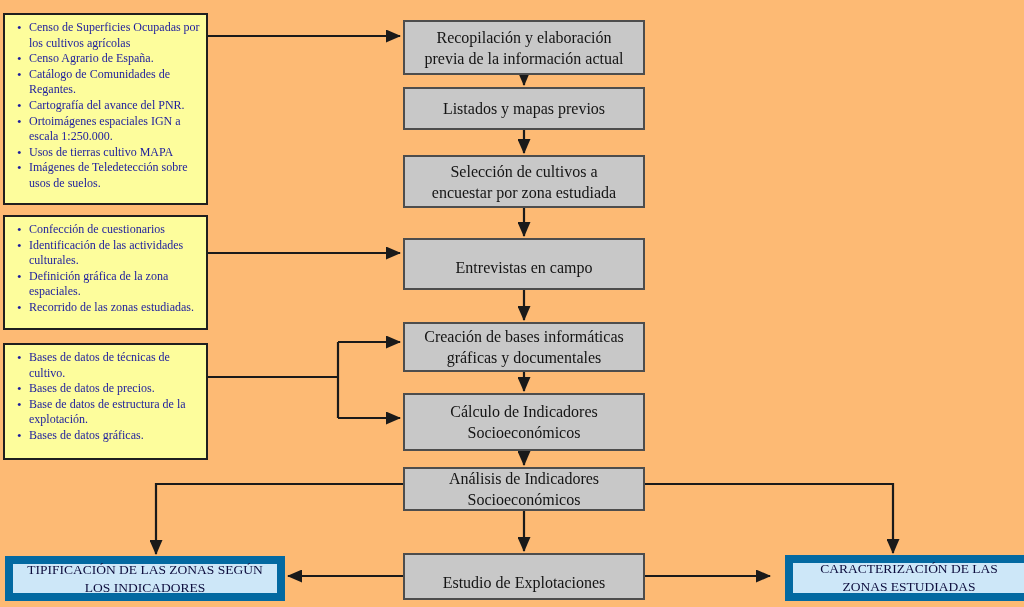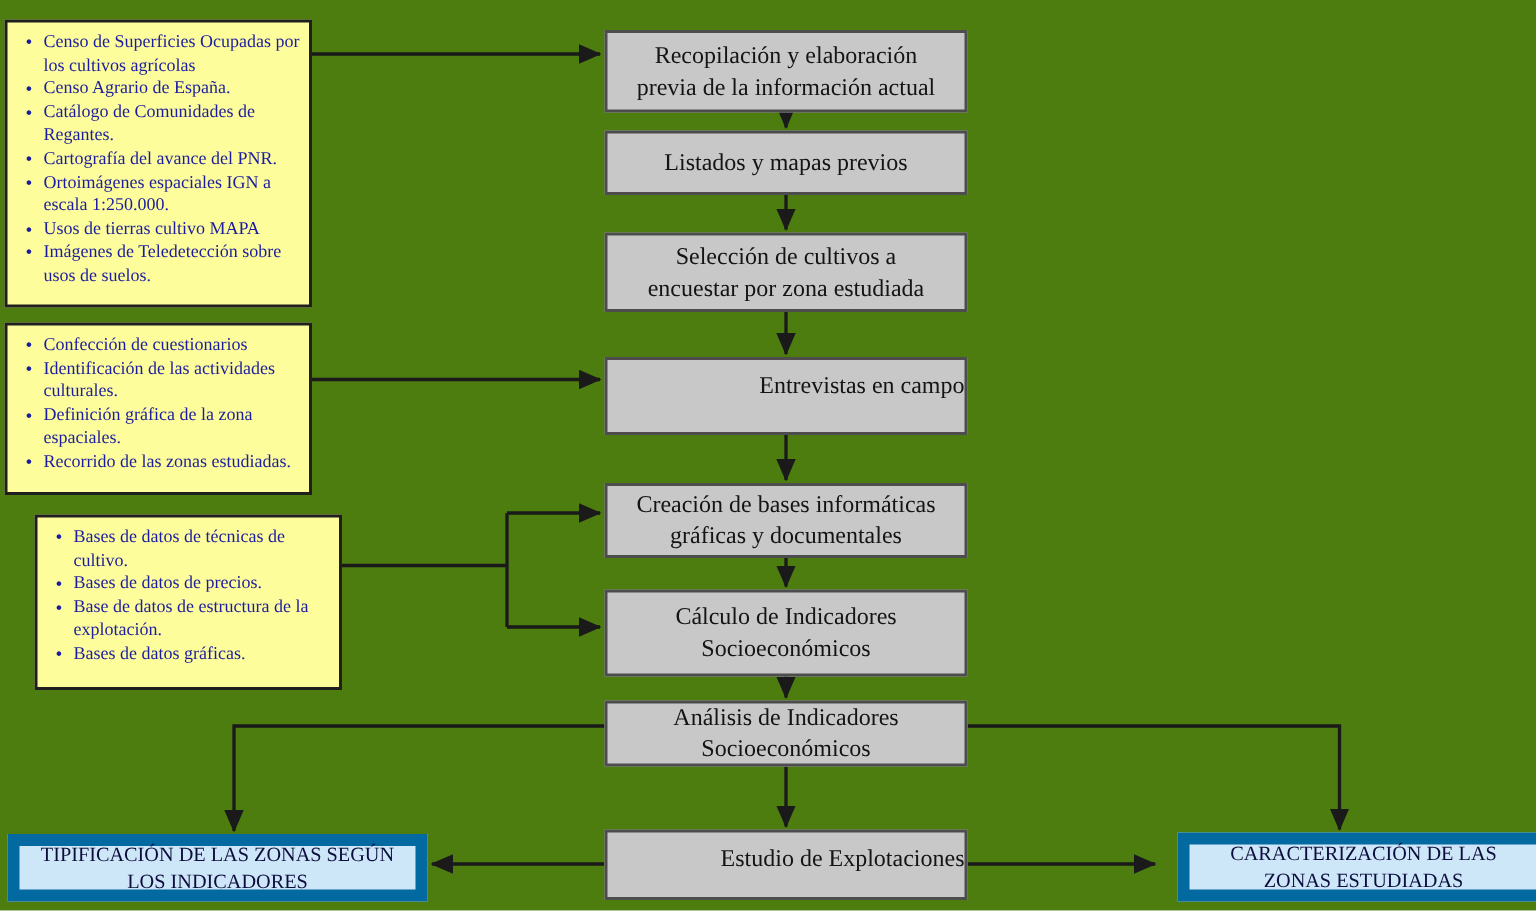--- a/index.html
+++ b/index.html
@@ -1,19 +1,19 @@
 <!DOCTYPE html>
 <html><head>
 <meta charset="utf-8">
 <style>
   html,body{margin:0;padding:0;background:#ffffff;}
   #stage{
     position:relative;
     width:1024px;height:607px;
-    background:#4d7c0f;
+    background:#fdba74;
     font-family:"Liberation Serif", serif;
     overflow:hidden;
   }
   #connectors{
     position:absolute;left:0;top:0;width:1024px;height:607px;
     z-index:1;pointer-events:none;
   }
   .box{position:absolute;box-sizing:border-box;z-index:2;}
   .src-box{
     background:#fdfd9c;
@@ -33,21 +33,21 @@
   .proc-box{
     left:403px;width:242px;
     background:#c8c8c8;
     border:2px solid #4d4d4d;
     color:#141414;
     font-size:16px;
     line-height:21px;
     display:flex;align-items:center;justify-content:center;
     text-align:center;
   }
-  .proc-box.top-text{align-items:flex-start;padding-top:7px;justify-content:flex-end;}
+  .proc-box.top-text{align-items:flex-start;padding-top:17px;}
   .proc-box .lbl, .res-box .lbl{white-space:pre-line;}
   .res-box{
     background:#cde7f8;
     border:8px solid #0369a1;
     color:#0d0d3d;
     font-size:13.5px;
     line-height:18px;
     display:flex;align-items:center;justify-content:center;
     text-align:center;
   }
@@ -104,21 +104,21 @@
 
   <div class="box src-box" style="left:3px;top:215px;width:205px;height:115px;">
     <ul>
         <li>Confección de cuestionarios</li>
         <li>Identificación de las actividades culturales.</li>
         <li>Definición gráfica de la zona espaciales.</li>
         <li>Recorrido de las zonas estudiadas.</li>
       </ul>
   </div>
 
-  <div class="box src-box" style="left:3px;top:343px;width:205px;height:117px;margin-left:20px;">
+  <div class="box src-box" style="left:3px;top:343px;width:205px;height:117px;">
     <ul>
         <li>Bases de datos de técnicas de cultivo.</li>
         <li>Bases de datos de precios.</li>
         <li>Base de datos de estructura de la explotación.</li>
         <li>Bases de datos gráficas.</li>
       </ul>
   </div>
 
   <div class="box proc-box" style="top:20px;height:55px;">
     <span class="lbl">Recopilación y elaboración

